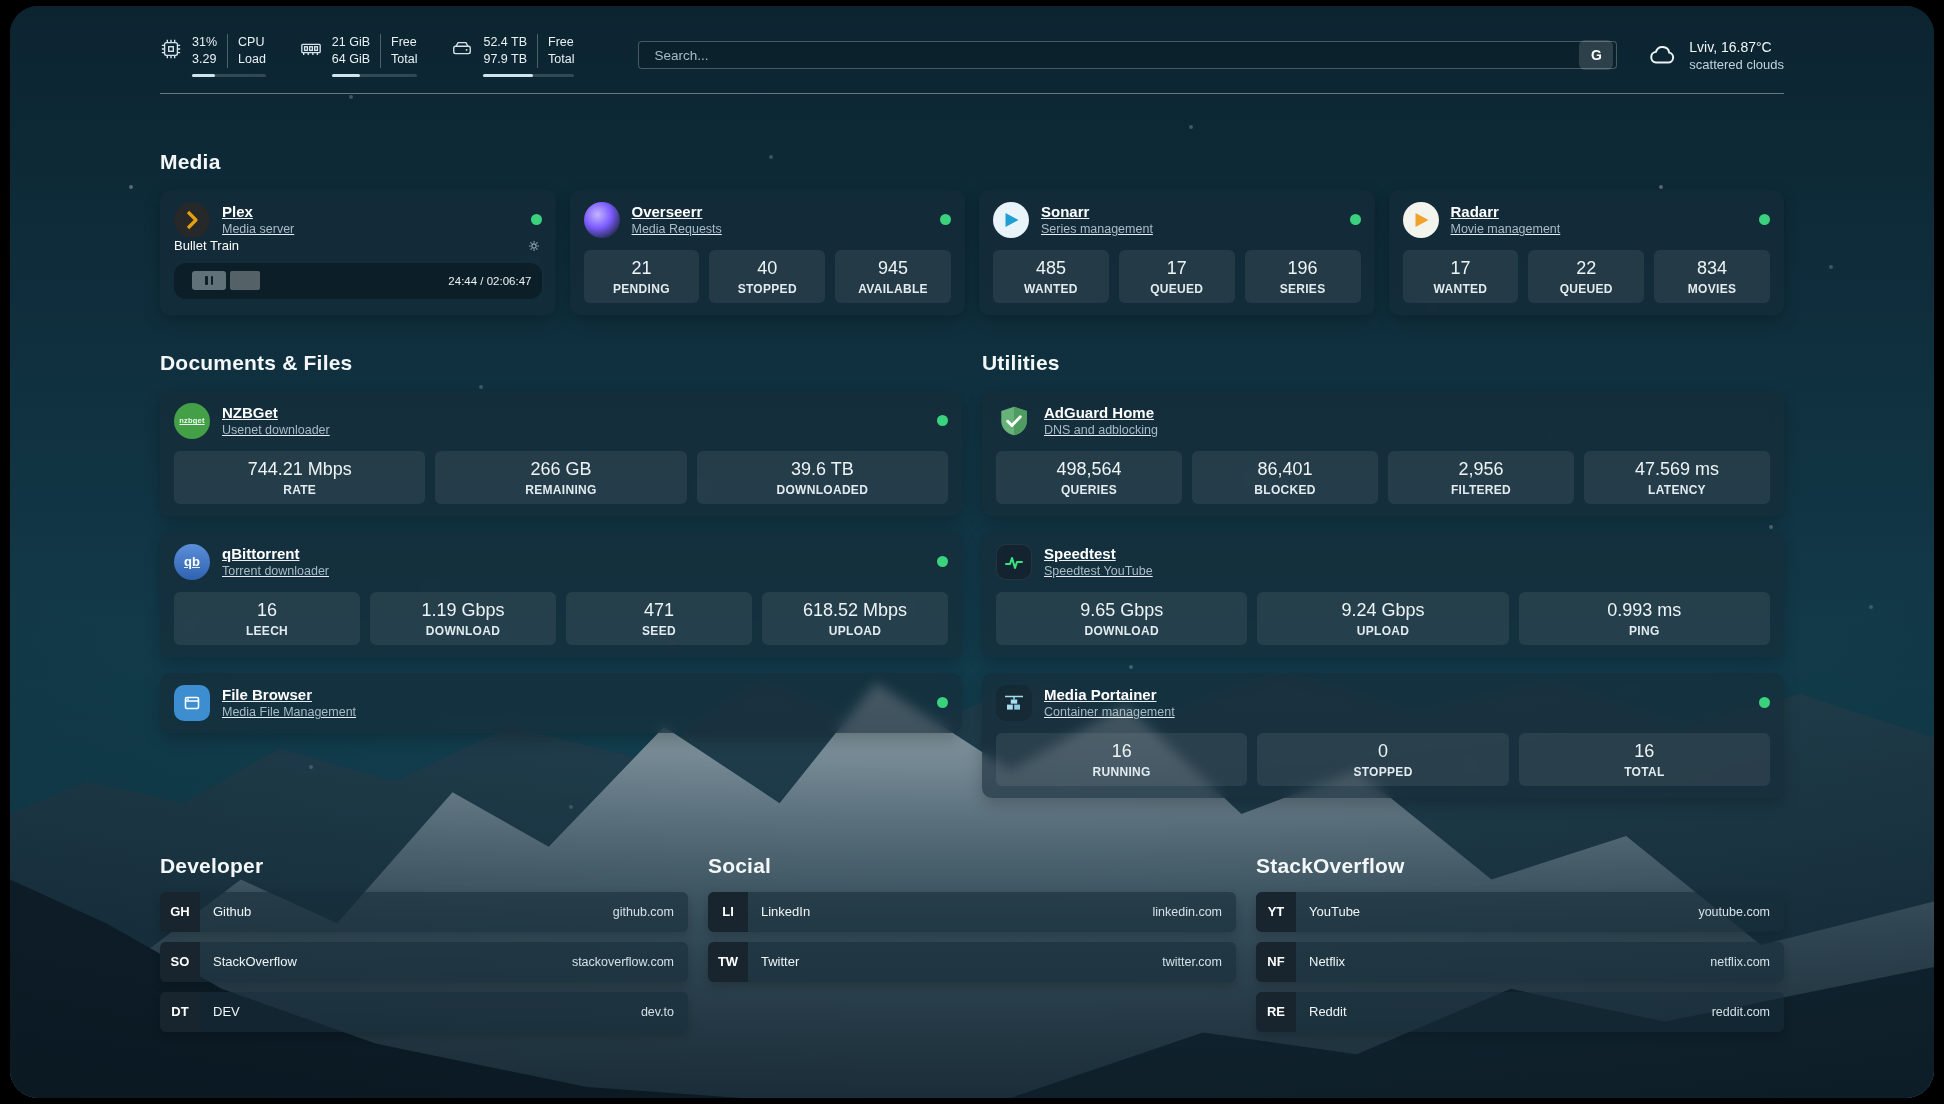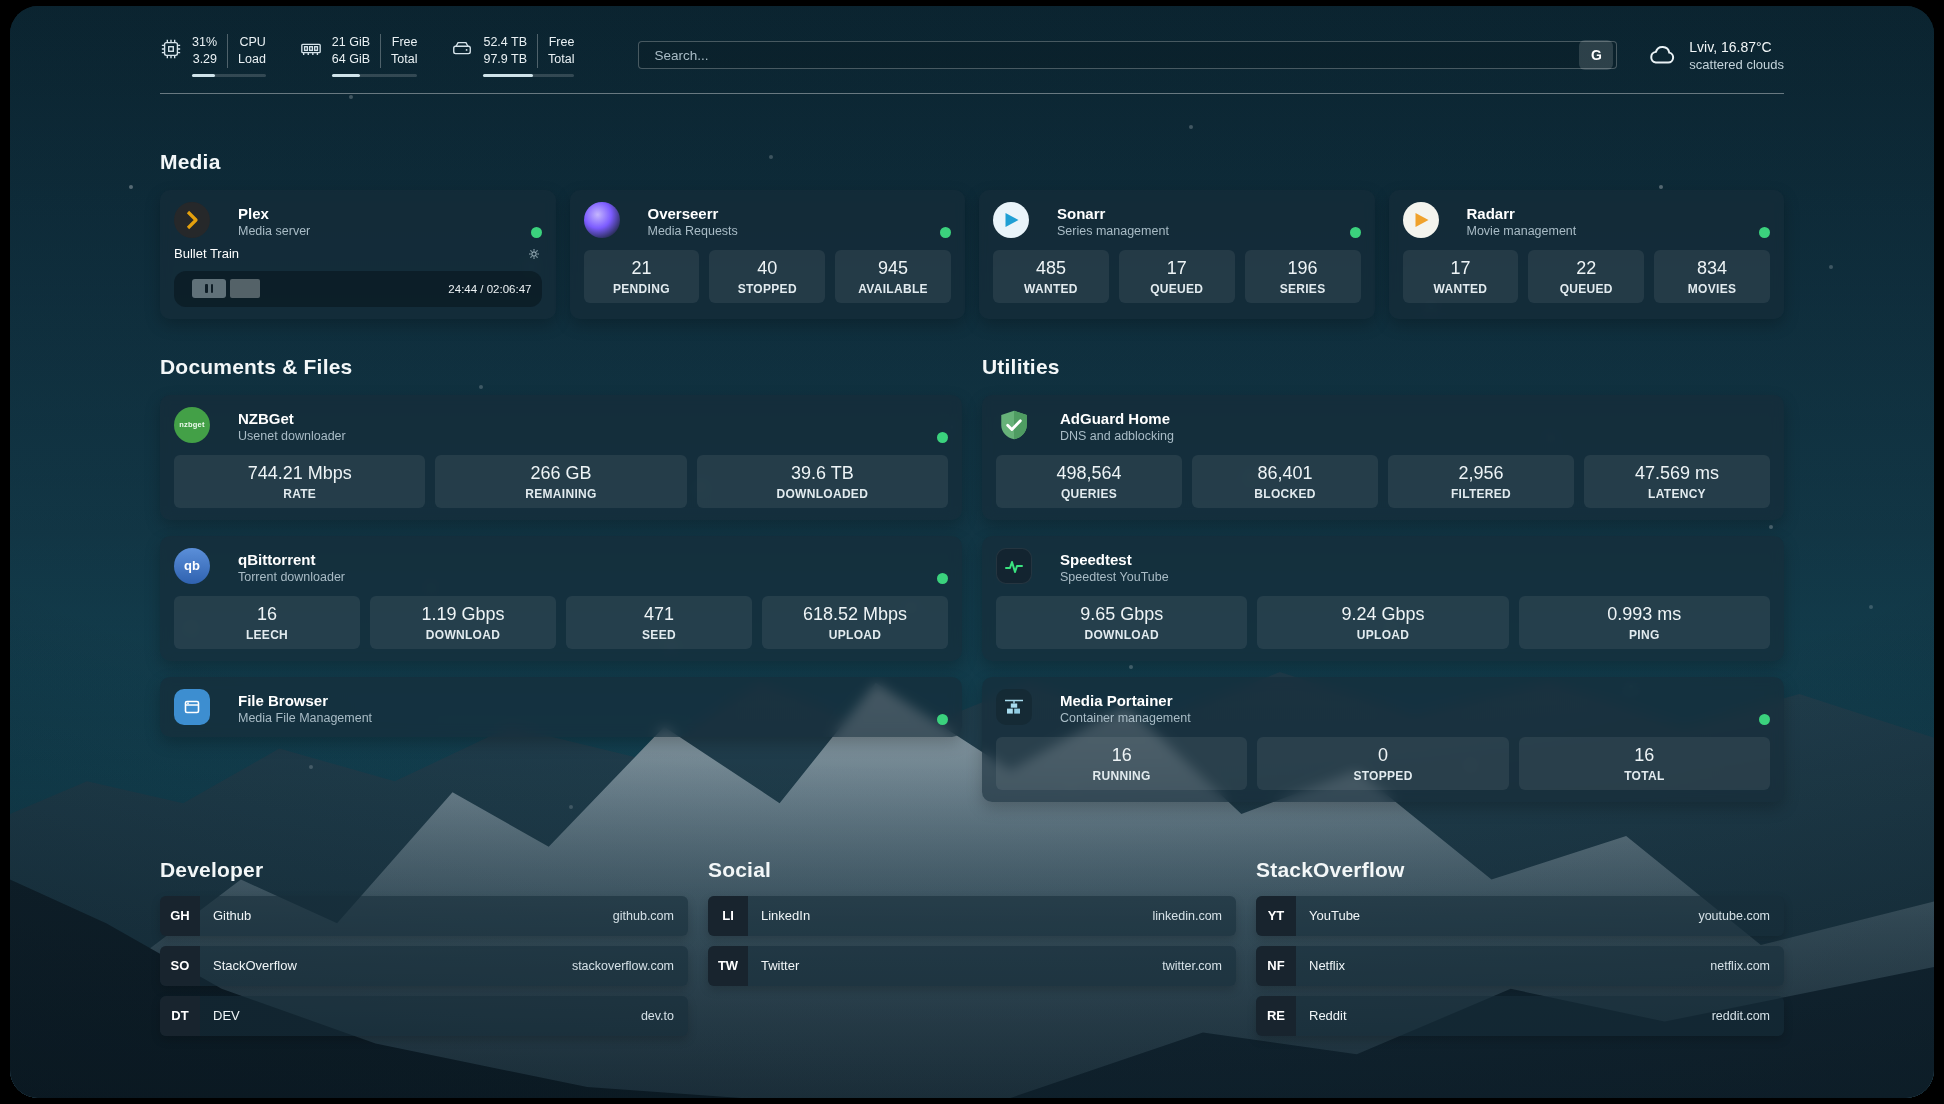--- a/index.html
+++ b/index.html
@@ -35,21 +35,21 @@
     660px 640px 0 1px rgba(255,255,255,.24),900px 600px 0 1px rgba(255,255,255,.20),
     1120px 660px 0 1px rgba(255,255,255,.24),1380px 620px 0 1px rgba(255,255,255,.18),
     1620px 680px 0 1px rgba(255,255,255,.24),1860px 600px 0 1px rgba(255,255,255,.18),
     300px 760px 0 1px rgba(255,255,255,.18),560px 800px 0 1px rgba(255,255,255,.16),
     1060px 780px 0 1px rgba(255,255,255,.18),1460px 760px 0 1px rgba(255,255,255,.16); }
 
   
   .content { position:relative; padding:0 150px 34px 150px; color:#e8eef1; }
 
   .topbar { display:flex; align-items:center; padding-top:28px; }
-  .metric { display:flex; align-items:flex-start; gap:10px; margin-right:34px;text-align:right; }
+  .metric { display:flex; align-items:flex-start; gap:10px; margin-right:34px; }
   .sys-icon { width:22px; height:22px; stroke:#d6e3ea; fill:none; stroke-width:1.5; margin-top:4px; }
   .metric-cols { display:flex; gap:10px; font-size:12.5px; line-height:1.35; color:#eaf1f4; }
   .m-col { display:flex; flex-direction:column; }
   .m-divider { width:1px; background:rgba(255,255,255,.28); align-self:stretch; }
   .metric-bar { height:3px; background:rgba(255,255,255,.16); border-radius:2px; margin-top:6px; }
   .metric-bar .fill { height:100%; background:#cfe3ea; border-radius:2px; }
 
   .search { flex:1; display:flex; align-items:center; margin:0 30px; border:1px solid rgba(255,255,255,.25);
     border-radius:4px; height:28px; background:rgba(10,25,33,.30); padding:3px; }
   .search input { flex:1; background:transparent; border:0; outline:0; color:#dfe9ee; font-size:13.5px; padding:0 12px; font-family:"Liberation Sans",sans-serif; }
@@ -65,36 +65,36 @@
   .rule { height:1px; background:rgba(255,255,255,.38); margin-top:16px; }
 
   .section-title { font-size:21px; font-weight:700; color:#f3f7f8; letter-spacing:.2px; }
   .media-title { margin-top:56px; }
   .cards-4 { display:grid; grid-template-columns:repeat(4,1fr); gap:14px; margin-top:16px; }
   .two-col { display:grid; grid-template-columns:1fr 1fr; gap:20px; margin-top:36px; }
   .col-cards { display:flex; flex-direction:column; gap:16px; margin-top:16px; }
 
   .card { background:rgba(23,44,56,.62); border-radius:10px; padding:12px 14px;
     box-shadow:0 6px 16px rgba(0,0,0,.22); backdrop-filter:blur(6px); cursor:pointer; }
-  .card-head { display:flex; align-items:flex-end; gap:28px; }
+  .card-head { display:flex; align-items:center; gap:12px;text-decoration:underline; }
   .app-icon { width:36px; height:36px; border-radius:50%; display:flex; align-items:center; justify-content:center; flex:none; overflow:hidden; }
   .app-icon svg { width:24px; height:24px; }
   .app-name { font-size:15px; font-weight:700; color:#fff; }
   .app-desc { font-size:12.5px; color:#a9bcc6; margin-top:2px; }
   .status-dot { width:11px; height:11px; border-radius:50%; background:#3bd27d; margin-left:auto; flex:none; }
 
   .stats { display:grid; gap:10px; margin-top:12px; }
   .stats.cols-3 { grid-template-columns:repeat(3,1fr); }
   .stats.cols-4 { grid-template-columns:repeat(4,1fr); }
   .stat { background:rgba(255,255,255,.07); border-radius:6px; text-align:center; padding:8px 4px 7px; }
   .stat-value { font-size:18px; color:#eef4f6; }
   .stat-label { font-size:12px; font-weight:700; color:#e2ebef; margin-top:3px; letter-spacing:.3px; }
 
   
-  .np-row { display:flex; align-items:center; margin-top:8px;gap:36px; }
+  .np-row { display:flex; align-items:center; margin-top:0;gap:36px; }
   .np-title { font-size:13px; color:#fff; }
   .gear-icon { margin-left:auto; width:16px; height:16px; stroke:#93a8b2; fill:none; stroke-width:1.6; cursor:pointer; }
   .player { display:flex; align-items:center; margin-top:9px; background:rgba(8,20,27,.55); border-radius:12px;
     height:25px; position:relative; padding:18px; }
   .pause-btn { width:34px; height:19px; background:rgba(199,215,222,.45); border-radius:3px; display:flex;
     align-items:center; justify-content:center; gap:3px; cursor:pointer; flex:none; }
   .pause-btn i { display:block; width:2.5px; height:9px; background:#0e1d26; border-radius:1px; }
   .player-fill { width:30px; height:19px; background:rgba(255,255,255,.30); border-radius:2px; margin-left:4px; }
   .player-time { position:absolute; right:10px; font-size:11.5px; color:#eef3f5; }
 

